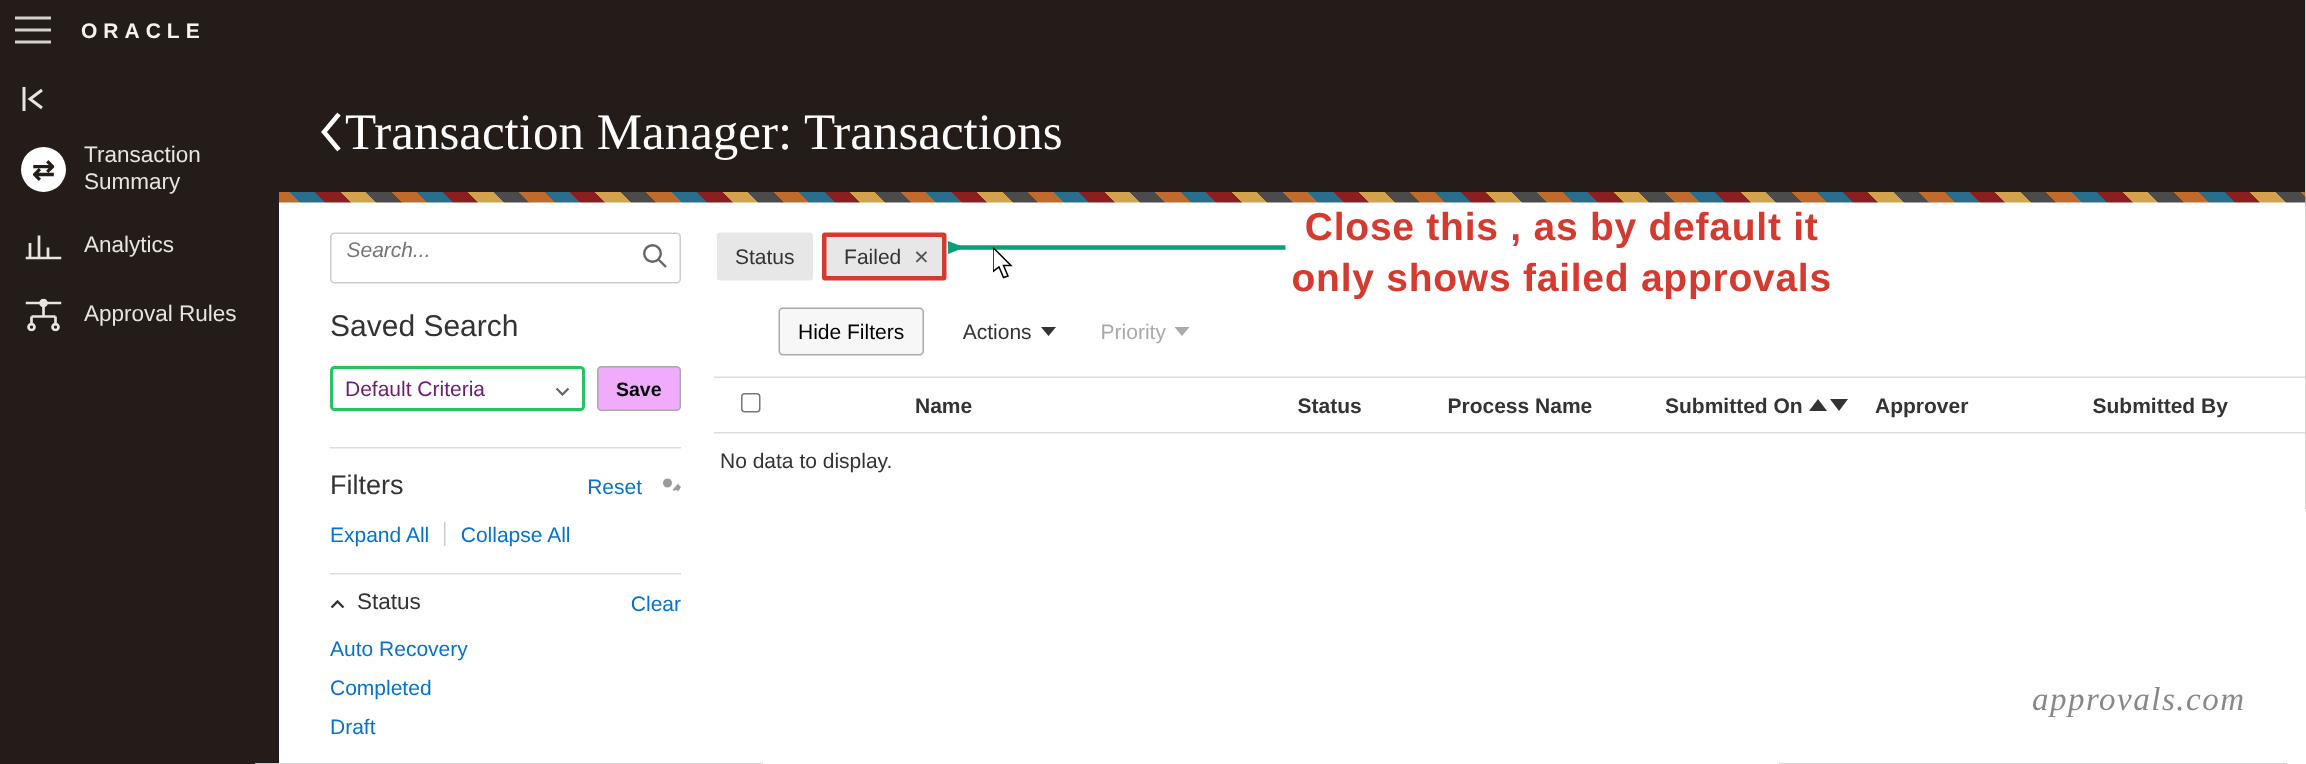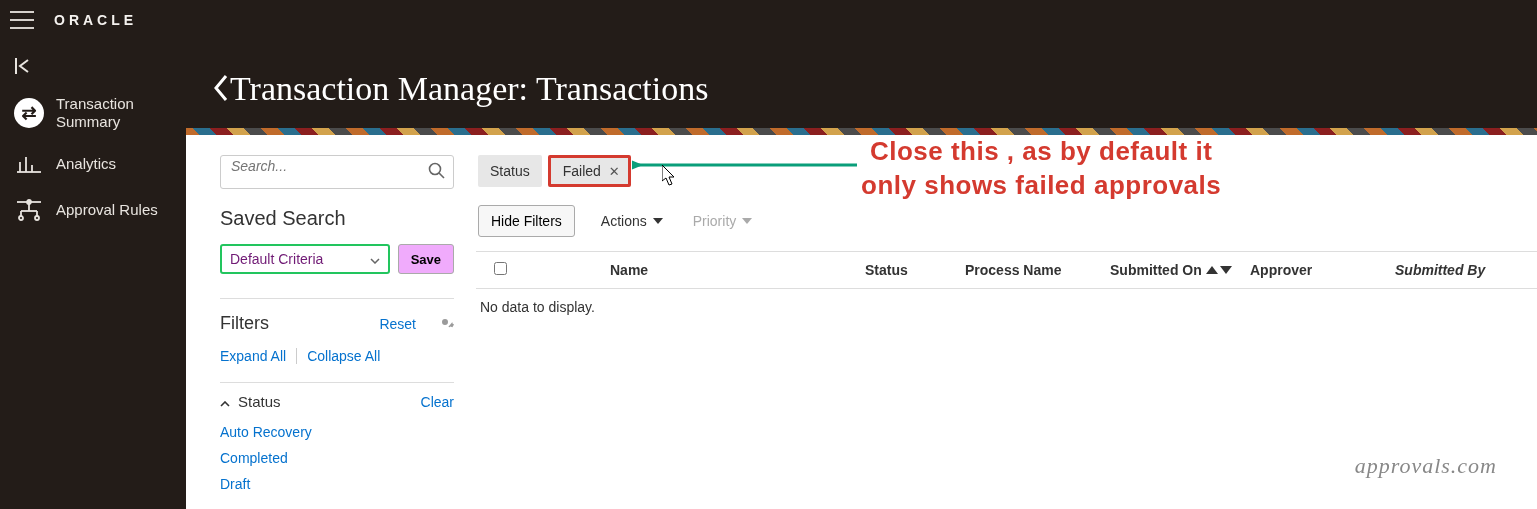--- a/index.html
+++ b/index.html
@@ -40,51 +40,51 @@
   .search-box { position:relative; margin-bottom: 18px; }
   .search-box input { width: 100%; height: 34px; border:1px solid #ccc; border-radius:3px; padding: 0 34px 12px 10px; font-size:14px; font-style:italic; color:#666; }
   .search-box .mag { position:absolute; right:8px; top:7px; color:#666; }
   .saved-search { font-size: 20px; color:#333; margin-bottom: 14px; font-weight:400;}
   .criteria-row { display:flex; gap:8px; margin-bottom: 24px; align-items:center;}
   .criteria-select { flex:1; height:30px; border:2px solid #22c55e; border-radius:3px; padding: 0 8px; display:flex; align-items:center; justify-content:space-between; font-size:14px; color:#701a75; background:#fff; cursor:pointer;}
   .save-btn { height:30px; padding:0 12px; border:1px solid #aaa; border-radius:3px; background:#f0abfc; font-weight:bold; cursor:pointer; font-size:13px;}
   .divider { border:none; border-top:1px solid #ddd; margin: 0 0 14px; }
   .filters-row { display:flex; align-items:center; justify-content:space-between; margin-bottom:14px;}
   .filters-row .title { font-size:18px; color:#333; }
-  .filters-row .right { display:flex; align-items:center; gap:20px;}
+  .filters-row .right { display:flex; align-items:center; gap:8px;}
   .link { color:#0572ce; cursor:pointer; font-size:14px; }
   .gear { color:#888; cursor:pointer; }
   .expand-row { display:flex; gap:6px; align-items:center; margin-bottom:18px; font-size:14px;}
   .vsep { width:1px; height:16px; background:#ccc; margin:0 4px;}
   .status-row { display:flex; align-items:center; justify-content:space-between; margin-bottom:14px; padding-top:10px; border-top:1px solid #ddd;}
   .status-row .left { display:flex; align-items:center; gap:8px; font-size:15px;}
   .status-options .opt { display:block; margin-bottom:10px; }
 
   
   .results { flex:1; padding: 20px 0 0 0; position:relative;}
   .chip-row { display:flex; align-items:center; gap:0; padding-left:2px; margin-bottom:18px;}
   .chip { background:#e7e7e7; color:#333; display:inline-flex; align-items:center; height:32px; padding:0 12px; font-size:14px; border-radius:2px;}
   .chip.status { margin-right:6px; }
   .chip.failed { border:3px solid #d43a2f; position:relative; padding-right:8px;}
   .chip .x { margin-left:8px; color:#555; cursor:pointer; font-size:13px;}
   .toolbar-row { display:flex; align-items:center; gap:22px; padding-left:2px; margin-bottom:14px;}
-  .hide-filters-btn { height:32px; padding:0 12px; border:1px solid #aaa; border-radius:3px; background:#f7f7f7; font-size:14px; cursor:pointer;}
+  .hide-filters-btn { height:32px; padding:0 12px; border:1px solid #aaa; border-radius:3px; background:#f7f7f7; font-size:14px; cursor:pointer;margin-left:41px;}
   .menu-btn { display:inline-flex; align-items:center; gap:6px; font-size:14px; cursor:pointer; padding:6px 4px; }
   .menu-btn.disabled { color:#aaa; cursor:default;}
   .caret { width:0;height:0;border-left:5px solid transparent;border-right:5px solid transparent;border-top:6px solid currentColor; }
 
   .table-head { display:flex; align-items:center; border-top:1px solid #ddd; border-bottom:1px solid #ddd; padding:10px 0 10px 14px; font-weight:bold; font-size:14px;}
   .th { }
   .th.check { width:120px; padding-left:4px;}
   .th.name { width:255px;}
   .th.status { width:100px;}
   .th.process { width:145px;}
   .th.submitted-on { width:140px; display:flex; align-items:center; gap:4px;}
   .th.approver { width:145px;}
-  .th.submitted-by { width:140px;font-style:italic;}
+  .th.submitted-by { width:140px;}
   .sort-icons { display:inline-flex; flex-direction:row; gap:2px; }
   .tri-up,.tri-down{ width:0;height:0;border-left:6px solid transparent;border-right:6px solid transparent;}
   .tri-up{ border-bottom:8px solid #333;}
   .tri-down{ border-top:8px solid #333;}
   .no-data { padding:10px 4px 0 4px; color:#333; font-size:14px;}
 
   
   .arrow-line { position:absolute; top: 24px; left:156px; pointer-events:none;}
   .annotation-text { position:absolute; top: 0px; left:385px; color:#d43a2f; font-family: Arial, sans-serif; font-size:26px; font-weight:600; line-height:1.3; letter-spacing:0.5px; pointer-events:none; text-align:center;}
   .cursor { position:absolute; top: 30px; left:186px; pointer-events:none;}

